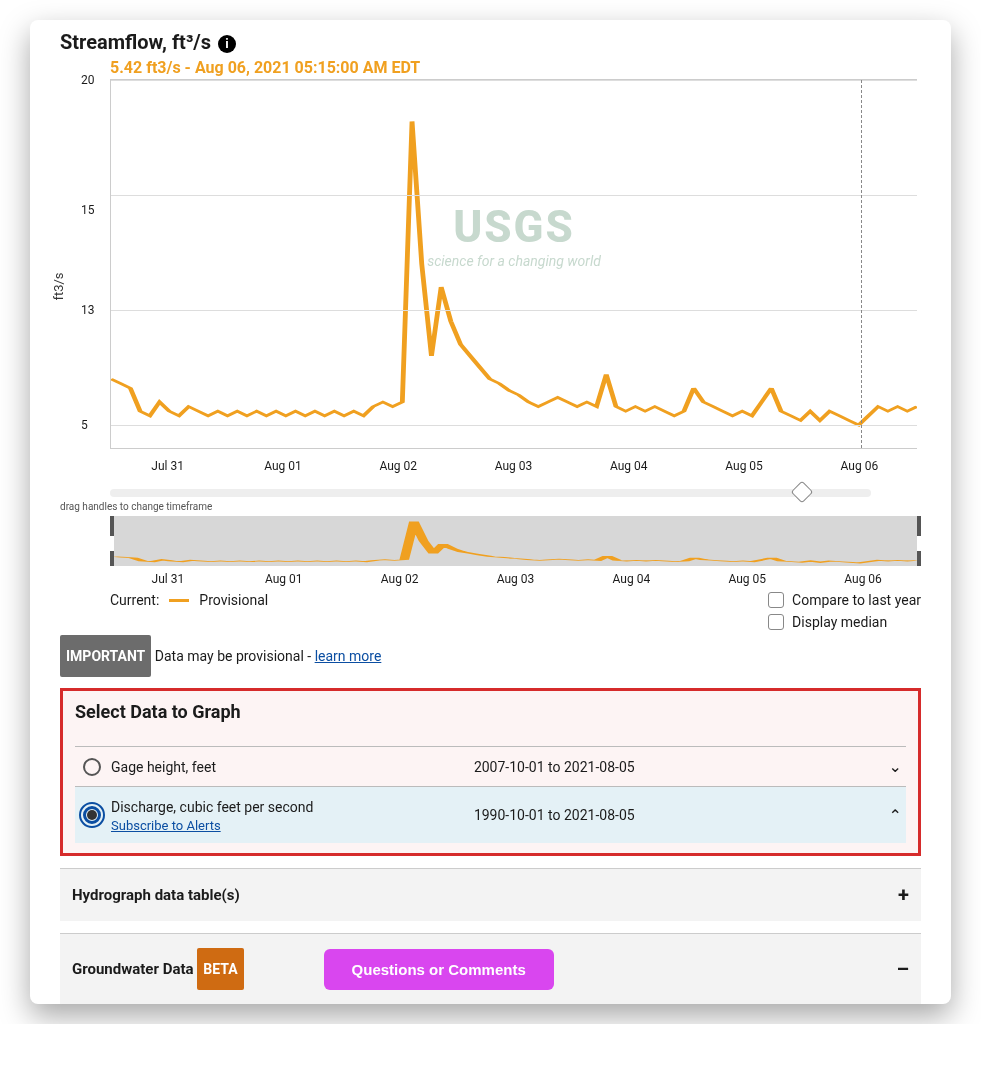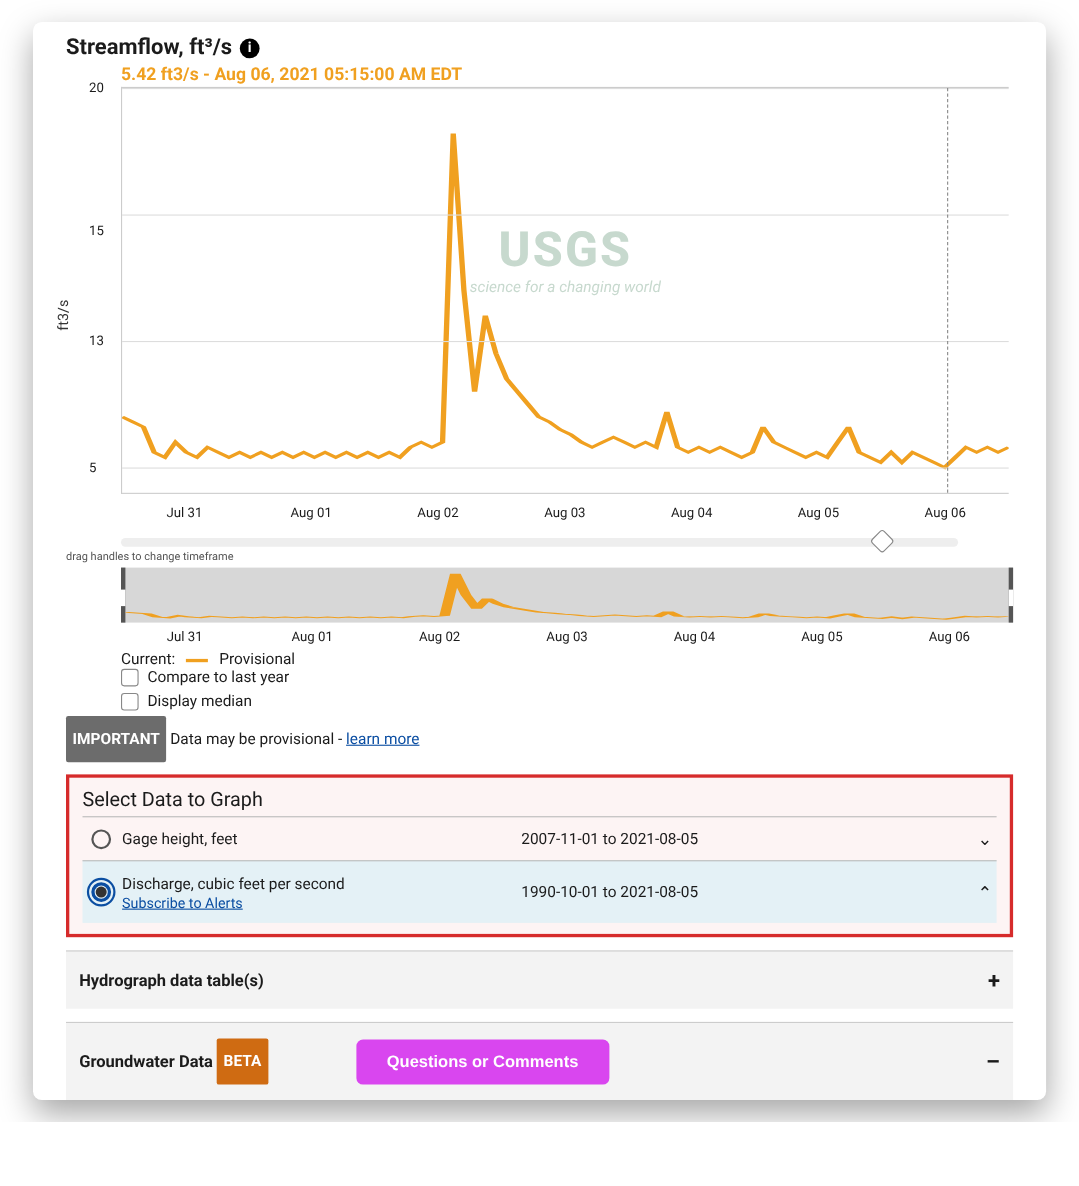--- a/index.html
+++ b/index.html
@@ -36,32 +36,32 @@
   .watermark .tag { font-size:14px; font-style:italic; }
   svg.line { position:absolute; left:0; top:0; width:100%; height:100%; }
   .brush-hint { text-align:left; font-size:10px; color:#555; margin:2px 0; }
   .mini-wrap { position:relative; margin:4px 0 2px 50px; height:70px; }
   .mini-plot { position:absolute; left:0; right:0; top:0; bottom:20px; background:#d7d7d7; border-left:4px solid #555; border-right:4px solid #555; }
   .mini-plot::before, .mini-plot::after { content:""; position:absolute; top:40%; width:4px; height:30%; background:#fff; }
   .mini-plot::before { left:-4px; } .mini-plot::after { right:-4px; }
   .mini-x { position:absolute; bottom:0; left:0; right:0; height:18px; }
   .slider-track { position:relative; height:8px; background:#eee; border-radius:4px; margin:10px 50px 4px 50px; }
   .slider-thumb { position:absolute; right:8%; top:-5px; width:16px; height:16px; background:#fff; border:1px solid #888; border-radius:3px; transform:rotate(45deg); }
-  .legend-row { display:flex; align-items:flex-start; margin:6px 0 10px 50px; font-size:14px;flex-direction:column; }
+  .legend-row { display:flex; align-items:flex-start; margin:6px 0 10px 50px; font-size:14px; }
   .legend-left { flex:1; display:flex; gap:10px; align-items:center; }
   .swatch { display:inline-block; width:20px; height:3px; background:#f0a020; }
   .legend-right { display:flex; flex-direction:column; gap:6px; }
   .cb { display:flex; gap:8px; align-items:center; font-size:14px; }
   .cb-box { width:16px; height:16px; border:1.5px solid #888; border-radius:3px; }
   .important-row { margin:18px 0; font-size:14px; }
   .badge { background:#6c6c6c; color:#fff; padding:13px 6px; font-size:14px; font-weight:700; border-radius:2px; }
   .badge.beta { background:#cf6b12; }
   a.link { color:#0b4ea2; text-decoration:underline; }
   .highlight-box { border:3px solid #d62b2b; padding:10px 12px; margin-top:24px; background:#fdf4f4; }
-  .select-title { font-size:18px; font-weight:400; margin-bottom:4px; }
+  .select-title { font-size:18px; font-weight:700; margin-bottom:24px; }
   .row-item { display:flex; align-items:center; border-top:1px solid #bbb; padding:10px 4px; position:relative; }
   .row-item.selected { background:#e4f1f6; }
   .radio { width:18px; height:18px; border:2px solid #555; border-radius:50%; margin:0 10px 0 4px; flex-shrink:0; display:flex; align-items:center; justify-content:center; }
   .radio.on { border:3px solid #0b4ea2; outline:2px solid #0b4ea2; outline-offset:2px; }
   .radio.on::after { content:""; width:10px; height:10px; border-radius:50%; background:#333; }
   .row-label { font-size:14px; }
   .row-date { position:absolute; left:48%; font-size:14px; }
   .row-chevron { margin-left:auto; font-size:16px; }
   .panel { background:#f3f3f3; border-top:1px solid #ccc; padding:14px 12px; margin-top:12px; display:flex; align-items:center; font-weight:700; font-size:15px; }
   .panel .plus { margin-left:auto; font-size:20px; font-weight:700; }
@@ -155,21 +155,21 @@
   <span class="badge">IMPORTANT</span>
   <span>Data may be provisional - </span><a href="#" class="link">learn more</a>
 </div>
 
 <div class="highlight-box">
   <div class="select-title">Select Data to Graph</div>
 
   <div class="row-item">
     <span class="radio"></span>
     <span class="row-label">Gage height, feet</span>
-    <span class="row-date">2007-11-01 to 2021-08-05</span>
+    <span class="row-date">2007-10-01 to 2021-08-05</span>
     <span class="row-chevron">⌄</span>
   </div>
 
   <div class="row-item selected">
     <span class="radio on"></span>
     <span>
       <span class="row-label">Discharge, cubic feet per second</span>
       <a href="#" class="link sub-link">Subscribe to Alerts</a>
     </span>
     <span class="row-date">1990-10-01 to 2021-08-05</span>

